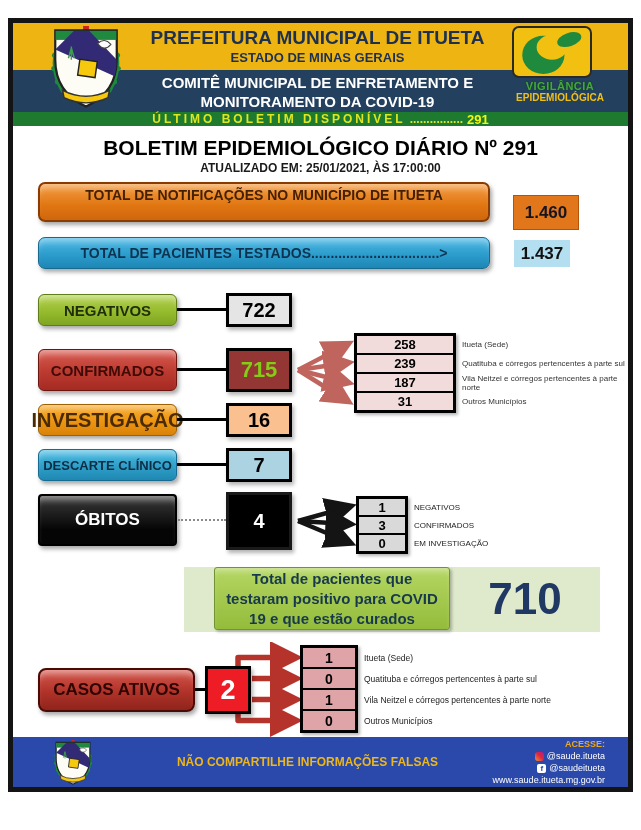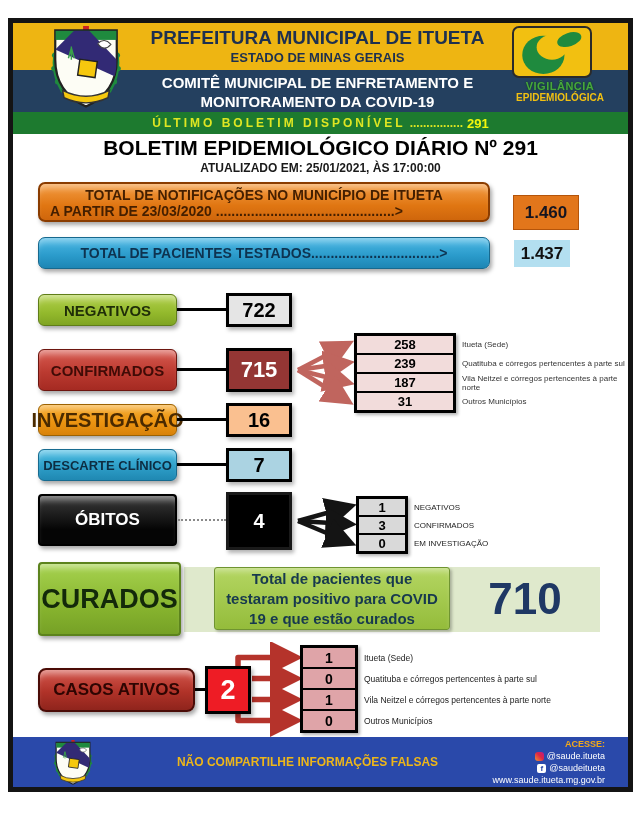--- a/index.html
+++ b/index.html
@@ -4,21 +4,21 @@
 <style>
   html,body{margin:0;padding:0;background:#e8e8e8;}
   .page{position:relative;width:641px;height:830px;background:#ffffff;font-family:"Liberation Sans",sans-serif;overflow:hidden;margin:0 auto;}
   .flexc{display:flex;align-items:center;justify-content:center;}
 
   .frame{position:absolute;left:8px;top:18px;width:625px;height:774px;border:5px solid #141414;box-sizing:border-box;background:#fff;}
 
   
   .band-yellow{position:absolute;left:13px;top:23px;width:615px;height:47px;background:#eeb512;}
   .band-navy{position:absolute;left:13px;top:70px;width:615px;height:42px;background:#24405f;}
-  .bar-green{position:absolute;left:13px;top:112px;width:615px;height:22px;background:#1d7a2f;display:flex;align-items:center;justify-content:center;}
+  .bar-green{position:absolute;left:13px;top:112px;width:615px;height:14px;background:#1d7a2f;display:flex;align-items:center;justify-content:center;}
   .bar-green .lbl{color:#dfe622;font-size:12px;font-weight:bold;letter-spacing:3px;}
   .bar-green .dots{color:#dfe622;font-size:12px;font-weight:bold;margin:0 4px;}
   .bar-green .num{color:#f2f70c;font-size:13px;font-weight:bold;}
 
   .hd-muni{position:absolute;left:130px;top:27px;width:375px;text-align:center;font-size:19px;font-weight:bold;color:#1d3050;}
   .hd-state{position:absolute;left:130px;top:50px;width:375px;text-align:center;font-size:13px;font-weight:bold;color:#1d3050;}
   .hd-com1{position:absolute;left:130px;top:74px;width:375px;text-align:center;font-size:15px;font-weight:bold;color:#ffffff;}
   .hd-com2{position:absolute;left:130px;top:93px;width:375px;text-align:center;font-size:15px;font-weight:bold;color:#ffffff;}
 
   .coat{position:absolute;left:48px;top:26px;width:76px;height:82px;}
@@ -49,21 +49,21 @@
   .p-cur{top:562px;width:143px;height:74px;background:linear-gradient(#a6d24f,#88b52f 60%,#76a126);border:2px solid #5c831d;border-radius:4px;color:#13290a;font-size:27px;}
   .p-atv{top:668px;width:157px;height:44px;background:linear-gradient(#d4574d,#b03228 55%,#8f241c);border:2px solid #4a0b06;border-radius:8px;color:#2e0502;font-size:17px;}
 
   
   .conn{position:absolute;height:3px;background:#000;}
   .conn-dot{position:absolute;height:0;border-top:2px dotted #8a8a8a;}
 
   
   .vbox{position:absolute;left:226px;width:66px;box-sizing:border-box;border:3px solid #000;font-weight:bold;font-size:20px;box-shadow:2px 3px 4px rgba(0,0,0,.3);}
   .v-neg{top:293px;height:34px;background:#e5e5e5;color:#000;}
-  .v-conf{top:348px;height:44px;background:#943634;color:#ffffff;font-size:22px;}
+  .v-conf{top:348px;height:44px;background:#943634;color:#84cc16;font-size:22px;}
   .v-inv{top:403px;height:34px;background:#fac090;color:#000;}
   .v-desc{top:448px;height:34px;background:#abd3e2;color:#000;}
   .v-obi{top:492px;height:58px;background:#000;border-color:#1a1a1a;color:#fff;}
   .v-atv{position:absolute;left:205px;top:666px;width:46px;height:48px;box-sizing:border-box;border:3px solid #000;background:#ee1c25;color:#fff;font-size:27px;font-weight:bold;box-shadow:2px 3px 4px rgba(0,0,0,.3);}
 
   
   .mini-col{position:absolute;box-sizing:border-box;border:3px solid #000;box-shadow:2px 2px 3px rgba(0,0,0,.3);text-align:right;}
   .mini-cell{box-sizing:border-box;display:flex;align-items:center;justify-content:center;font-weight:bold;}
   .mini-cell + .mini-cell{border-top:2px solid #000;}
   .conf-col{left:354px;top:333px;width:102px;}
@@ -180,21 +180,20 @@
     <span class="lbl">ÚLTIMO BOLETIM DISPONÍVEL</span>
     <span class="dots">................</span>
     <span class="num">291</span>
   </div>
 
   <div class="title-main">BOLETIM EPIDEMIOLÓGICO DIÁRIO Nº 291</div>
   <div class="title-sub">ATUALIZADO EM: 25/01/2021, ÀS 17:00:00</div>
 
   <div class="bar-orange">
     <div class="l1">TOTAL DE NOTIFICAÇÕES NO MUNICÍPIO DE ITUETA</div>
-    <div class="l2">A PARTIR DE 23/03/2020 ..............................................&gt;</div>
   </div>
   <div class="valbox-orange flexc">1.460</div>
 
   <div class="bar-blue flexc">TOTAL DE PACIENTES TESTADOS.................................&gt;</div>
   <div class="valbox-blue flexc">1.437</div>
 
   <div class="pill p-neg flexc">NEGATIVOS</div>
   <div class="conn" style="left:177px;top:308px;width:49px;"></div>
   <div class="vbox v-neg flexc">722</div>
 
@@ -245,21 +244,20 @@
     <div class="mini-cell">3</div>
     <div class="mini-cell">0</div>
   </div>
   <div class="mini-labels obi-labels">
     <div class="mini-label">NEGATIVOS</div>
     <div class="mini-label">CONFIRMADOS</div>
     <div class="mini-label">EM INVESTIGAÇÃO</div>
   </div>
 
   <div class="cur-strip"></div>
-  <div class="pill p-cur flexc">CURADOS</div>
   <div class="cur-desc flexc">Total de pacientes que testaram positivo para COVID 19 e que estão curados</div>
   <div class="cur-val flexc">710</div>
 
   <svg class="arrows" style="left:228px;top:642px;" width="76" height="100">
     <g stroke="#b5332b" stroke-width="5.5" fill="none" stroke-linejoin="round" marker-end="url(#ah-red)">
       <path d="M10 30 L10 15.5 L64 15.5"></path>
       <path d="M24 36.5 L64 36.5"></path>
       <path d="M24 57.5 L64 57.5"></path>
       <path d="M10 66 L10 78.5 L64 78.5"></path>
     </g>

